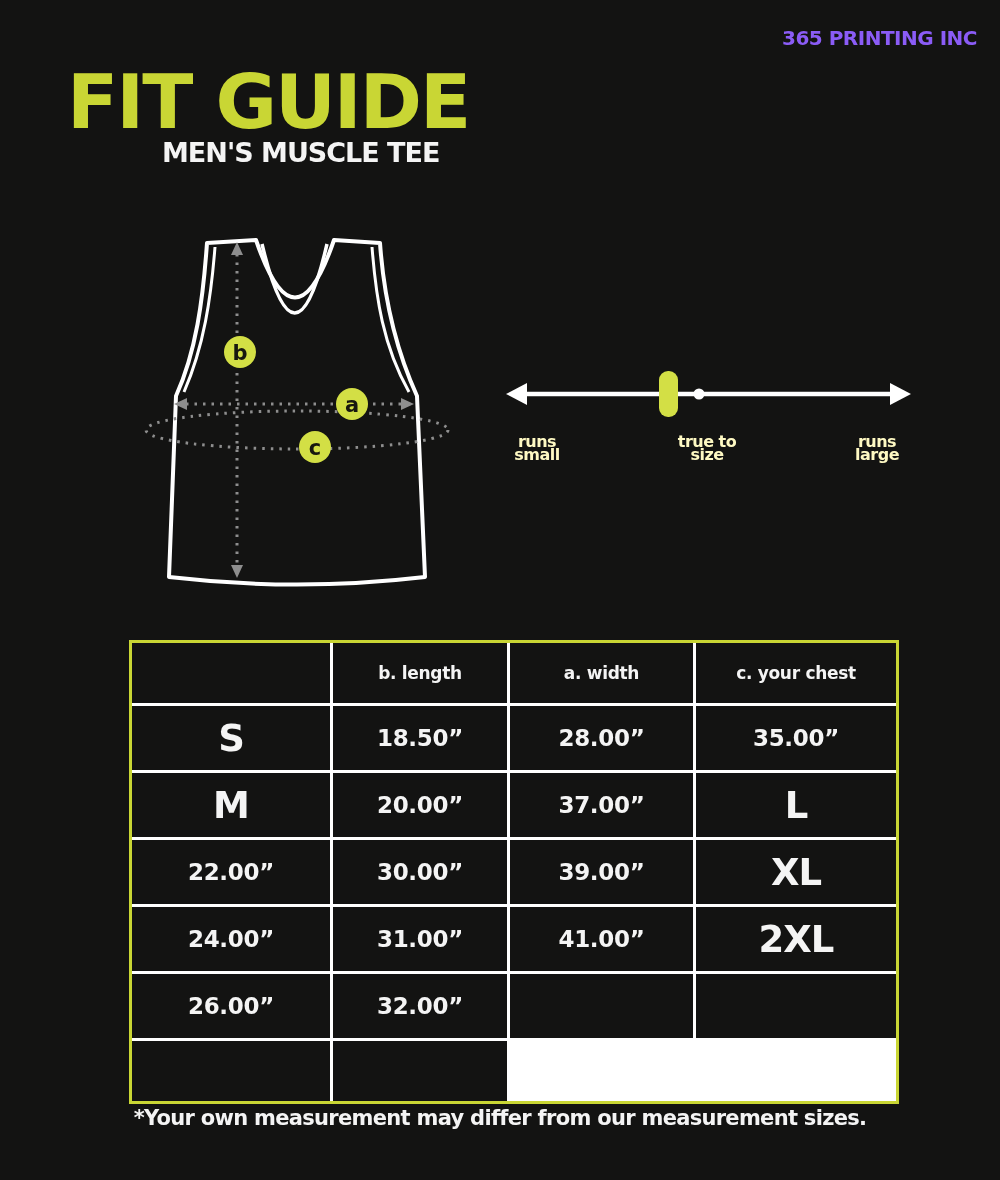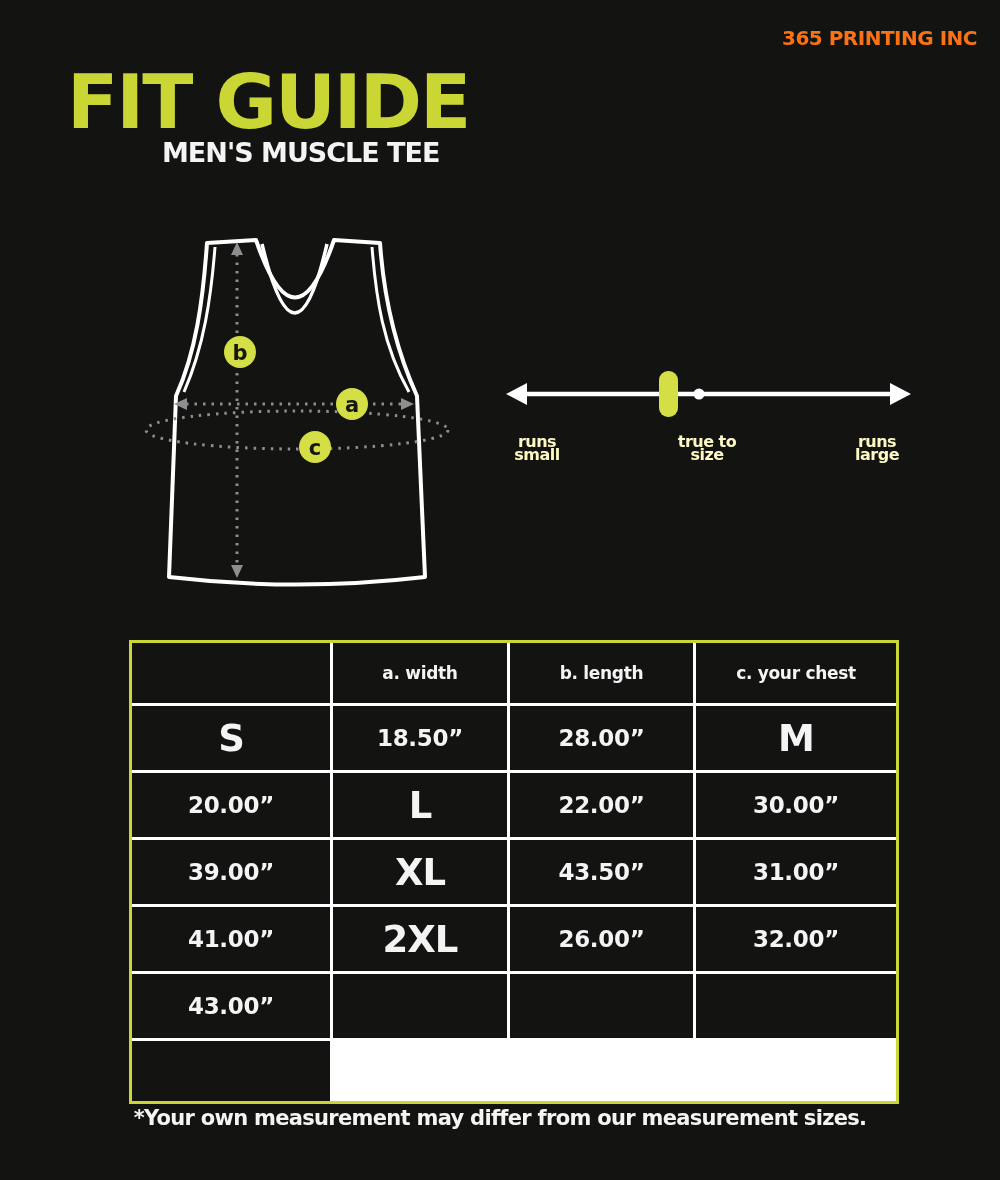--- a/index.html
+++ b/index.html
@@ -2,21 +2,21 @@
 <html><head>
 <meta charset="utf-8">
 <style>
   html,body{margin:0;padding:0;background:#131312;}
   .canvas{
     position:relative;width:1000px;height:1180px;overflow:hidden;
     background:#131312;font-family:"DejaVu Sans",sans-serif;color:#fff;
   }
   .brand{
     position:absolute;top:26px;right:23px;font-size:20px;font-weight:bold;
-    letter-spacing:-0.5px;color:#f97316;white-space:nowrap;
+    letter-spacing:-0.5px;color:#8b5cf6;white-space:nowrap;
   }
   .title{
     position:absolute;left:60px;top:58px;margin:7px;font-size:75px;line-height:1;
     font-weight:bold;letter-spacing:-2px;color:#c9d634;white-space:nowrap;
   }
   .subtitle{
     position:absolute;left:162px;top:137px;font-size:27px;font-weight:bold;
     letter-spacing:-1px;color:#f4f4f4;white-space:nowrap;text-align:right;
   }
   .tee-svg{position:absolute;left:130px;top:228px;}
@@ -104,45 +104,46 @@
     <div>size</div>
   </div>
   <div class="scale-label right">
     <div>runs</div>
     <div>large</div>
   </div>
 
   <div class="table-wrap">
     <div class="grid">
       <div class="cell head"></div>
+      <div class="cell head">b. length</div>
       <div class="cell head">a. width</div>
-      <div class="cell head">b. length</div>
       <div class="cell head">c. your chest</div>
 
       <div class="cell size">S</div>
       <div class="cell val">18.50”</div>
       <div class="cell val">28.00”</div>
+      <div class="cell val">35.00”</div>
 
       <div class="cell size">M</div>
       <div class="cell val">20.00”</div>
+      <div class="cell val">37.00”</div>
 
       <div class="cell size">L</div>
       <div class="cell val">22.00”</div>
       <div class="cell val">30.00”</div>
       <div class="cell val">39.00”</div>
 
       <div class="cell size">XL</div>
-      <div class="cell val">43.50”</div>
+      <div class="cell val">24.00”</div>
       <div class="cell val">31.00”</div>
       <div class="cell val">41.00”</div>
 
       <div class="cell size">2XL</div>
       <div class="cell val">26.00”</div>
       <div class="cell val">32.00”</div>
-      <div class="cell val">43.00”</div>
 
       <div class="cell"></div>
       <div class="cell"></div>
       <div class="cell"></div>
       <div class="cell"></div>
     </div>
   </div>
 
   <div class="footnote">*Your own measurement may differ from our measurement sizes.</div>
 </div>

